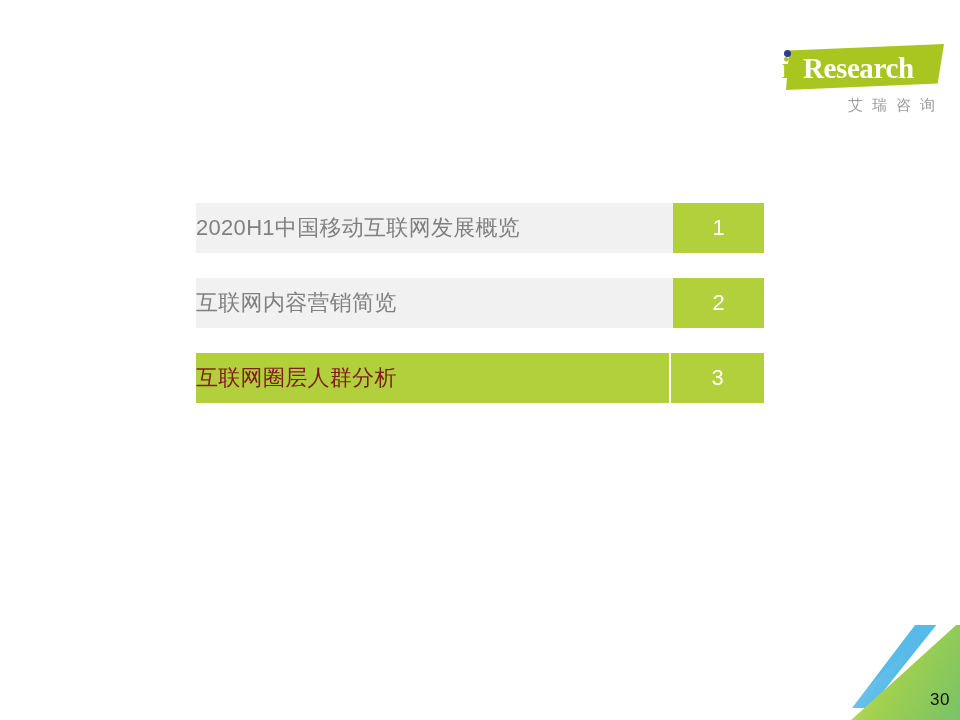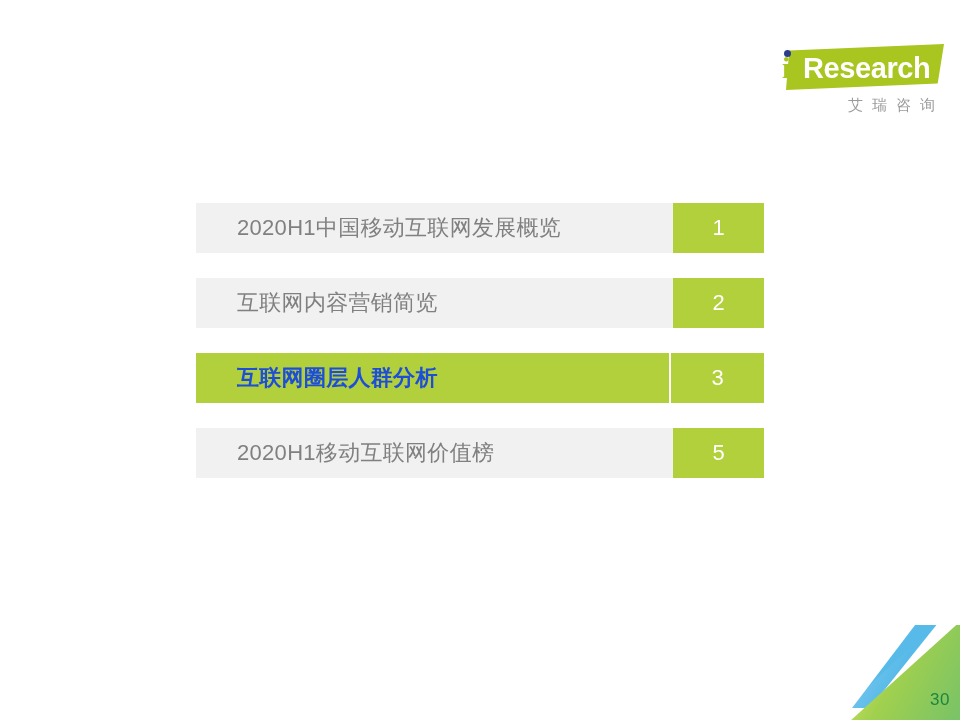--- a/index.html
+++ b/index.html
@@ -44,21 +44,21 @@
     position: absolute;
     left: 31px;
     top: 6px;
     width: 140px;
     height: 40px;
     color: #ffffff;
     font-size: 29px;
     font-weight: bold;
     letter-spacing: -0.4px;
     line-height: 40px;
-    font-family: Liberation Sans, sans-serif;
+    font-family: Liberation Serif, serif;
   }
   .logo-i {
     position: absolute;
     left: 10px;
     top: 6px;
     color: #A8C520;
     font-size: 30px;
     font-weight: bold;
     line-height: 40px;
     font-family: "Liberation Serif", "DejaVu Serif", serif;
@@ -98,40 +98,38 @@
     height: 50px;
     margin-bottom: 25px;
   }
   .toc-row:last-child { margin-bottom: 0; }
 
   .toc-label {
     flex: 1 1 auto;
     background: #F1F1F1;
     display: flex;
     align-items: center;
-    padding-left: 41px;
     box-sizing: border-box;
     color: #808080;
     font-size: 22px;
     letter-spacing: 0.3px;
   }
   .toc-num {
     flex: 0 0 91px;
     background: #B2CF3C;
     display: flex;
     align-items: center;
     justify-content: center;
     color: #ffffff;
     font-size: 22px;
   }
 
   .toc-row.active .toc-label {
     background: #B2CF3C;
-    color: #1d4ed8;
-    font-weight: bold;
+    color: #7f1d1d;
   }
   .toc-row.active .toc-num {
     background: #B2CF3C;
     color: #ffffff;
     border-left: 2px solid #ffffff;
     flex-basis: 93px;
   }
 
   
   .corner {
@@ -167,21 +165,21 @@
     bottom: -30px;
     width: 140px;
     height: 130px;
     background: linear-gradient(120deg, rgba(255,255,255,0.55) 0%, rgba(255,255,255,0) 60%);
     clip-path: polygon(100% 0%, 100% 100%, 0% 100%);
   }
   .page-num {
     position: absolute;
     right: 10px;
     bottom: 10px;
-    color: #15803d;
+    color: #000000;
     font-size: 17px;
     letter-spacing: 0.5px;
     opacity: 0.92;
   }
 </style>
 </head>
 <body>
 
 <div class="slide">
 
@@ -206,24 +204,20 @@
       <div class="toc-label">互联网内容营销简览</div>
       <div class="toc-num">2</div>
     </div>
 
     <div class="toc-row active">
       <div class="toc-label">互联网圈层人群分析</div>
       <div class="toc-num">3</div>
     </div>
 
 
-    <div class="toc-row">
-      <div class="toc-label">2020H1移动互联网价值榜</div>
-      <div class="toc-num">5</div>
-    </div>
 
   </div>
 
   <div class="corner">
     <div class="corner-blue"></div>
     <div class="corner-green"></div>
     <div class="corner-pale"></div>
     <div class="page-num">30</div>
   </div>
 

